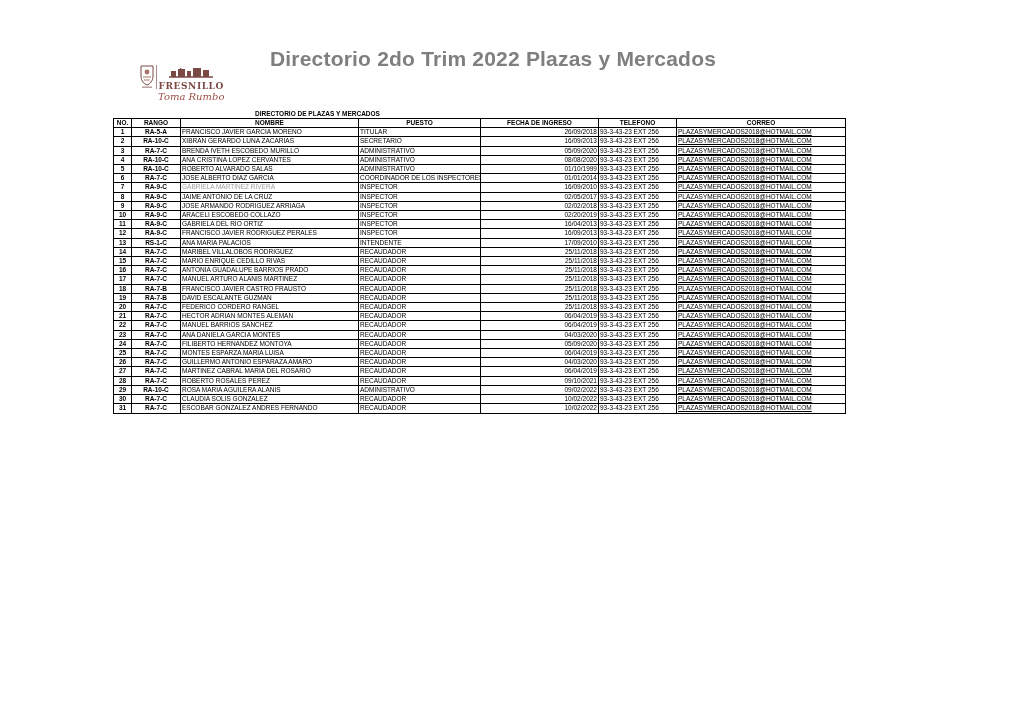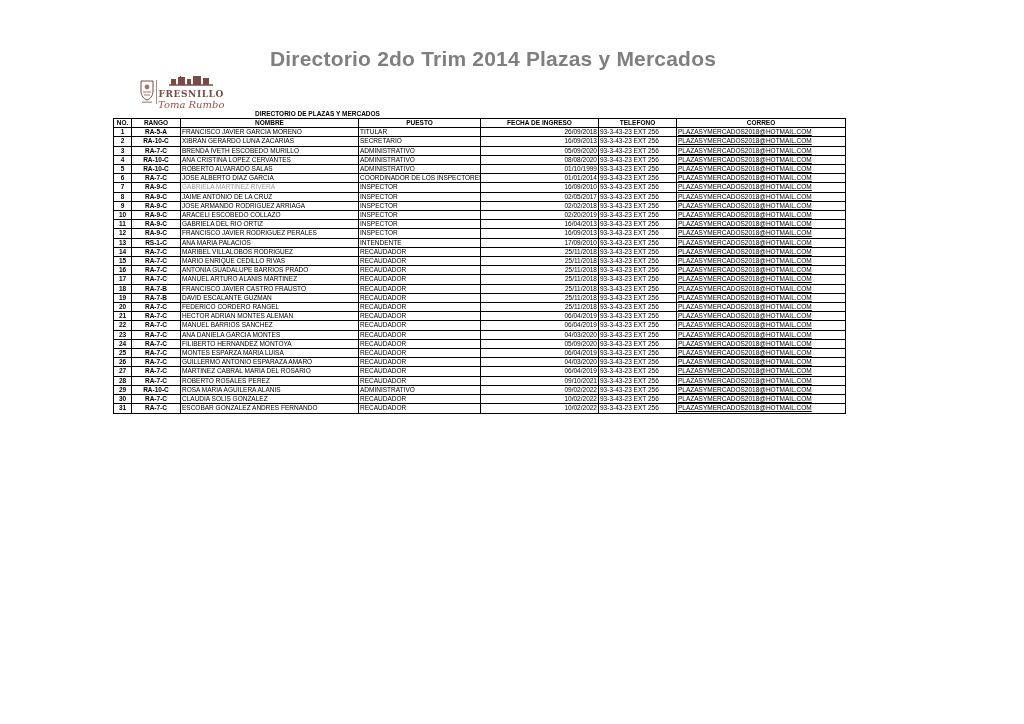--- a/index.html
+++ b/index.html
@@ -5,21 +5,21 @@
   html,body { margin:0; padding:0; background:#e8e8e8; }
   .page {
     position:relative; width:1024px; height:724px; background:#ffffff;
     font-family:"Liberation Sans", sans-serif; overflow:hidden;
   }
   .doc-title {
     position:absolute; top:47px; left:0; width:986px; text-align:center;
     font-size:21px; font-weight:bold; color:#7f7f7f; letter-spacing:0.2px;
   }
   .logo {
-    position:absolute; left:139px; top:73px; display:flex; align-items:center; gap:1px;
+    position:absolute; left:139px; top:65px; display:flex; align-items:flex-start; gap:1px;
   }
   .logo .crest { display:flex; flex-direction:column; align-items:center; }
   .logo .divider { width:1px; height:24px; background:#a98c8c; }
   .logo .wordmark { display:flex; flex-direction:column; align-items:center; line-height:1; }
   .logo .brand-name {
     font-family:"DejaVu Serif", serif; font-size:9px; font-weight:bold;
     color:#7b4a45; letter-spacing:0.6px; margin-top:1px;
   }
   .logo .tagline {
     font-family:"DejaVu Serif", serif; font-style:italic; font-size:10px;
@@ -43,21 +43,21 @@
   td.col-nombre, td.col-puesto, td.col-telefono { text-align:left; }
   td.col-fecha { text-align:right; padding-right:2px; }
   td.col-correo { text-decoration:underline; }
   td.muted { color:#9e9e9e; font-weight:normal; }
 </style>
 </head>
 <body>
 
 <div class="page">
 
-  <div class="doc-title">Directorio 2do Trim 2014 Plazas y Mercados</div>
+  <div class="doc-title">Directorio 2do Trim 2022 Plazas y Mercados</div>
 
   <div class="logo">
     <span class="crest">
       <svg width="16" height="24" viewBox="0 0 16 24">
         <path d="M2 1 h12 v10 c0 5 -3 8 -6 9 c-3 -1 -6 -4 -6 -9 z" fill="none" stroke="#7b4a45" stroke-width="1"></path>
         <circle cx="8" cy="7" r="2.4" fill="#a8736a"></circle>
         <path d="M4 12 h8 M5 15 h6" stroke="#a8736a" stroke-width="1" fill="none"></path>
         <rect x="3" y="21.5" width="10" height="1.4" fill="#b59a96"></rect>
       </svg>
     </span>

